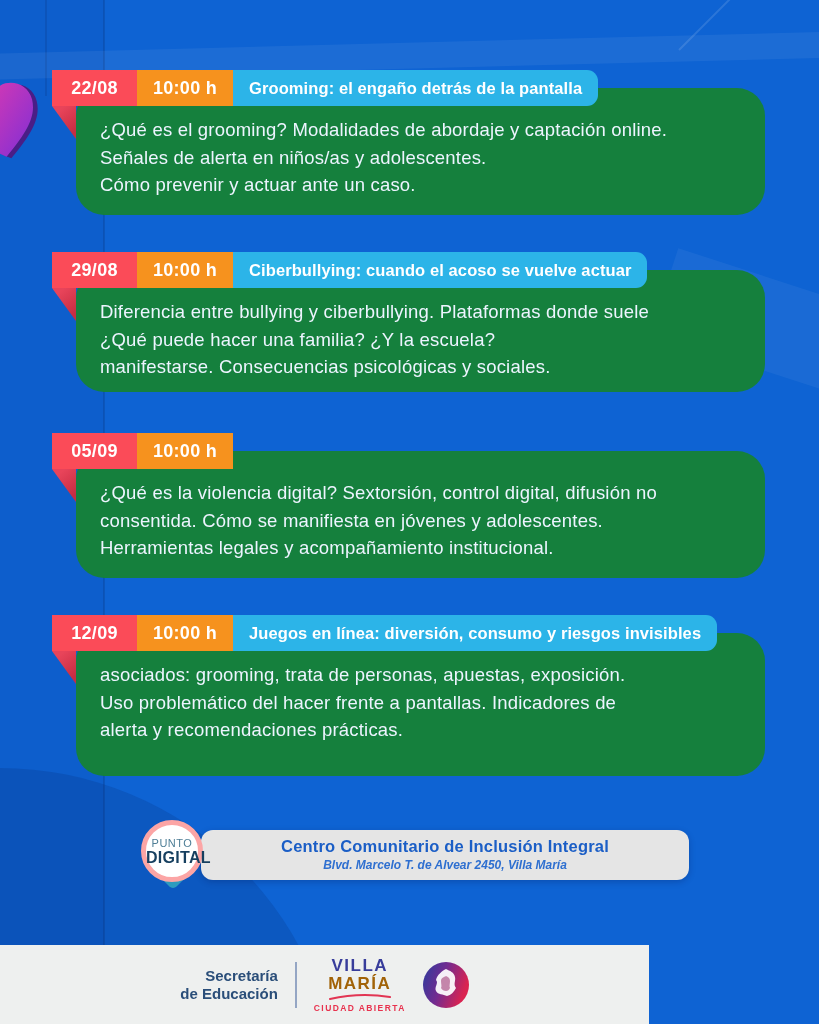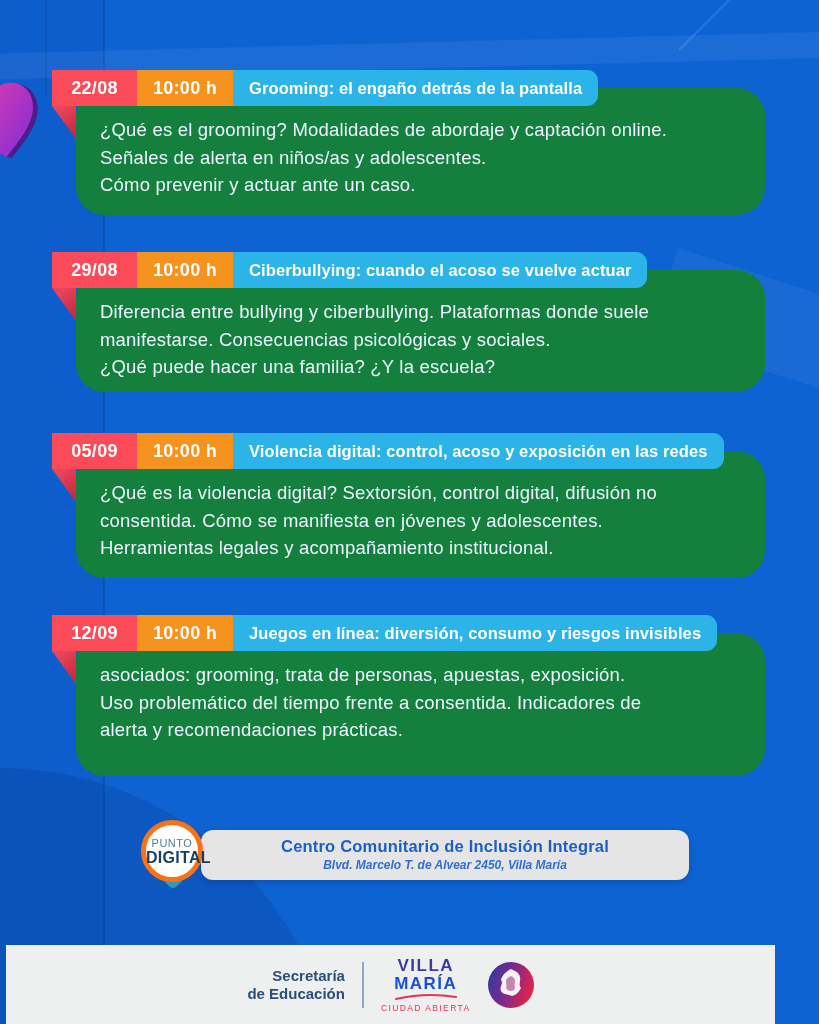--- a/index.html
+++ b/index.html
@@ -51,37 +51,37 @@
     box-shadow:0 2px 6px rgba(0,20,80,0.25); }
   .venue-name { margin-top:7px; font-size:16.5px; font-weight:700; color:#1B5EC6;
     letter-spacing:0.2px; }
   .venue-address { margin-top:2px; font-size:12px; font-style:italic; font-weight:600;
     color:#2E6FD0; }
 
   .pin { position:absolute; left:141px; top:820px; width:64px; height:80px; z-index:4; }
   .pin-tail { position:absolute; left:22px; top:46px; width:20px; height:20px;
     background:#2E9BBE; transform:rotate(45deg); border-radius:0 0 5px 0; }
   .pin-circle { position:absolute; left:0; top:0; width:62px; height:62px;
-    box-sizing:border-box; background:#ffffff; border:5px solid #f97316;
+    box-sizing:border-box; background:#ffffff; border:5px solid #fca5a5;
     border-radius:50%; text-align:center; }
   .pin-top { margin-top:12px; font-size:11px; letter-spacing:0.5px; color:#4E7E96; }
   .pin-bottom { font-size:16px; font-weight:800; color:#163F5F; letter-spacing:0.3px; }
 
   
-  .footer { position:absolute; left:6px; top:945px; width:769px; height:79px;
+  .footer { position:absolute; left:0; top:945px; width:649px; height:79px;
     background:#EEF0EF; display:flex; align-items:center; justify-content:center;
     gap:17px; }
   .org { text-align:right; color:#2A4E79; font-weight:700; font-size:15px;
     line-height:18px; }
   .footer-divider { width:2px; height:46px; background:#4A6AA0; opacity:0.55; }
   .citybrand { text-align:center; line-height:1; }
   .city-l1 { font-size:17px; font-weight:800; color:#383D9B; letter-spacing:1.5px; }
-  .city-l2 { font-size:17px; font-weight:800; color:#1d4ed8; letter-spacing:1.5px;
+  .city-l2 { font-size:17px; font-weight:800; color:#a16207; letter-spacing:1.5px;
     margin-top:1px; }
-  .city-tag { font-size:8.5px; font-weight:400; color:#E8324E; letter-spacing:1.4px;
+  .city-tag { font-size:8.5px; font-weight:700; color:#E8324E; letter-spacing:1.4px;
     margin-top:4px; }
   .swoosh { display:block; margin:1px auto 0 auto; }
   .emblem { width:46px; height:46px; }
 </style>
 </head>
 <body>
 
 <div class="stage">
 
   <div class="bg-col-left"></div>
@@ -115,49 +115,48 @@
     <div class="badges">
       <div class="badge badge-date">22/08</div>
       <div class="badge badge-time">10:00 h</div>
       <div class="badge badge-title">Grooming: el engaño detrás de la pantalla</div>
     </div>
   </div>
 
   <div class="card" style="top:252px">
     <div class="panel" style="width:689px;height:122px">
       <div class="line">Diferencia entre bullying y ciberbullying. Plataformas donde suele</div>
+      <div class="line">¿Qué puede hacer una familia? ¿Y la escuela?</div>
       <div class="line">manifestarse. Consecuencias psicológicas y sociales.</div>
-      <div class="line">¿Qué puede hacer una familia? ¿Y la escuela?</div>
     </div>
     <div class="fold"></div>
     <div class="badges">
       <div class="badge badge-date">29/08</div>
       <div class="badge badge-time">10:00 h</div>
       <div class="badge badge-title">Ciberbullying: cuando el acoso se vuelve actuar</div>
     </div>
   </div>
 
   <div class="card" style="top:433px">
     <div class="panel" style="width:689px;height:127px">
       <div class="line">¿Qué es la violencia digital? Sextorsión, control digital, difusión no</div>
       <div class="line">consentida. Cómo se manifiesta en jóvenes y adolescentes.</div>
       <div class="line">Herramientas legales y acompañamiento institucional.</div>
     </div>
     <div class="fold"></div>
     <div class="badges">
       <div class="badge badge-date">05/09</div>
       <div class="badge badge-time">10:00 h</div>
-      <div class="badge badge-title">Violencia digital: control, acoso y exposición en las redes</div>
     </div>
   </div>
 
   <div class="card" style="top:615px">
     <div class="panel" style="width:689px;height:143px">
       <div class="line">asociados: grooming, trata de personas, apuestas, exposición.</div>
-      <div class="line">Uso problemático del tiempo frente a consentida. Indicadores de</div>
+      <div class="line">Uso problemático del hacer frente a pantallas. Indicadores de</div>
       <div class="line">alerta y recomendaciones prácticas.</div>
     </div>
     <div class="fold"></div>
     <div class="badges">
       <div class="badge badge-date">12/09</div>
       <div class="badge badge-time">10:00 h</div>
       <div class="badge badge-title">Juegos en línea: diversión, consumo y riesgos invisibles</div>
     </div>
   </div>
 

